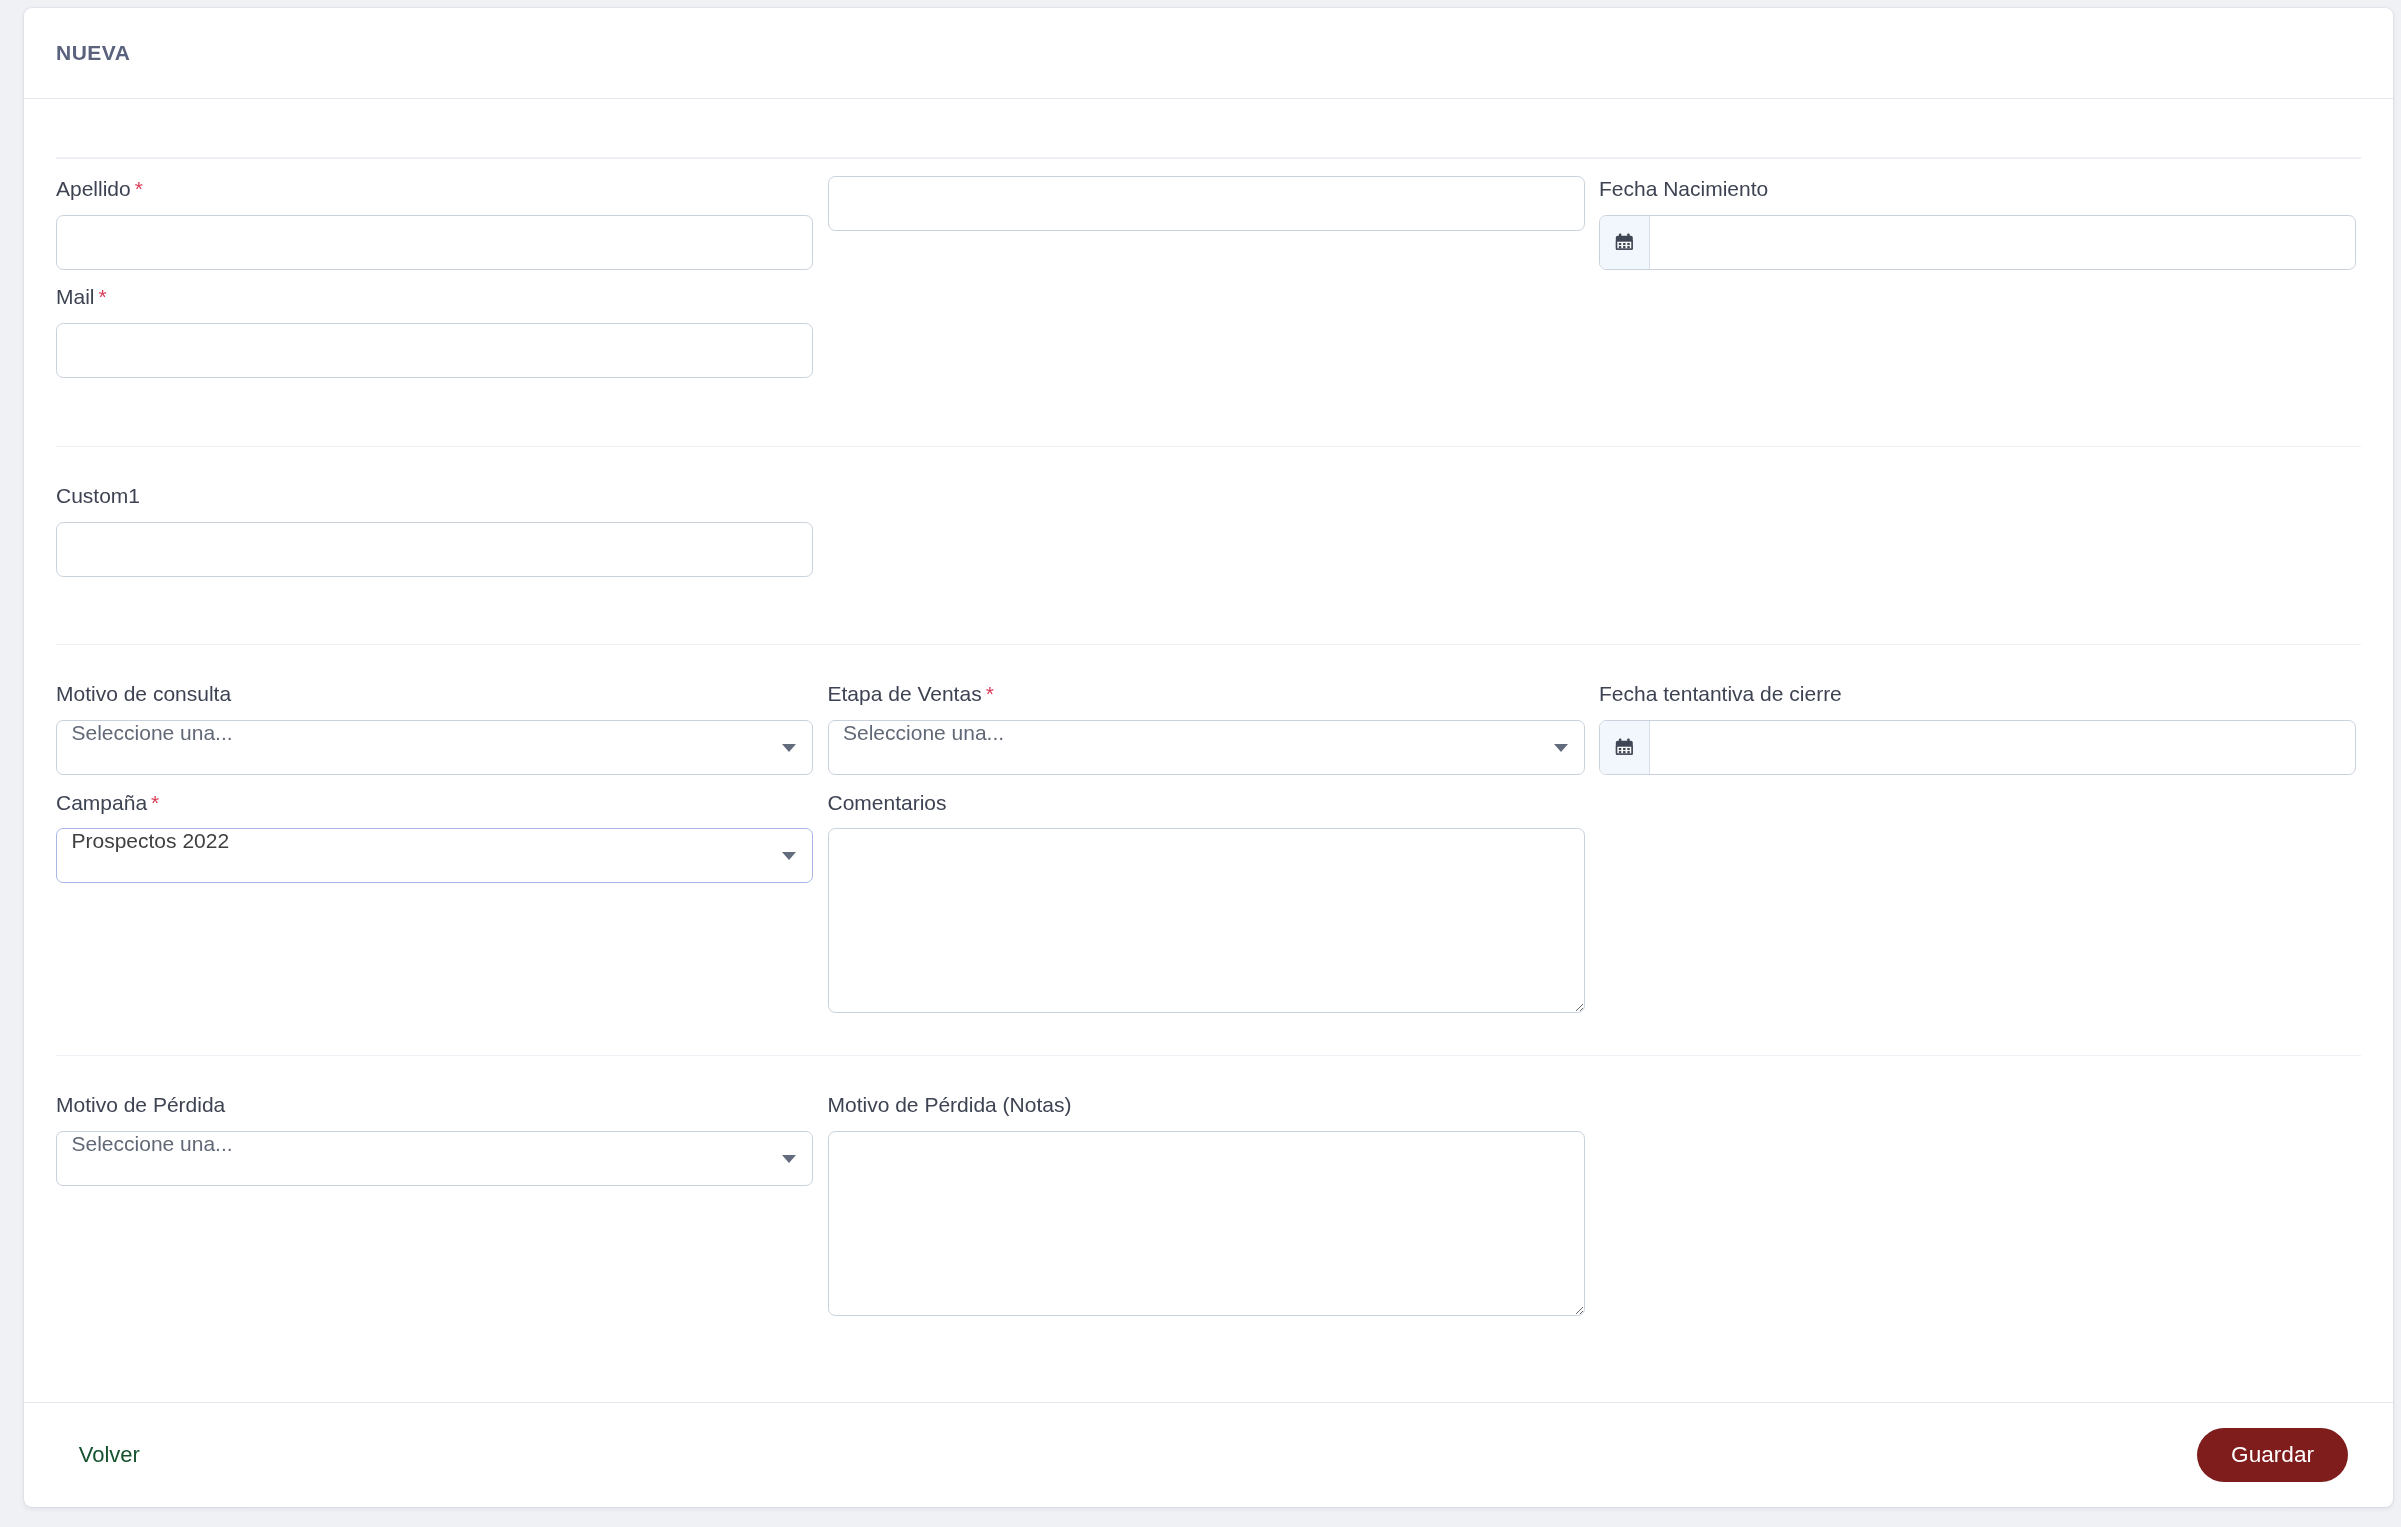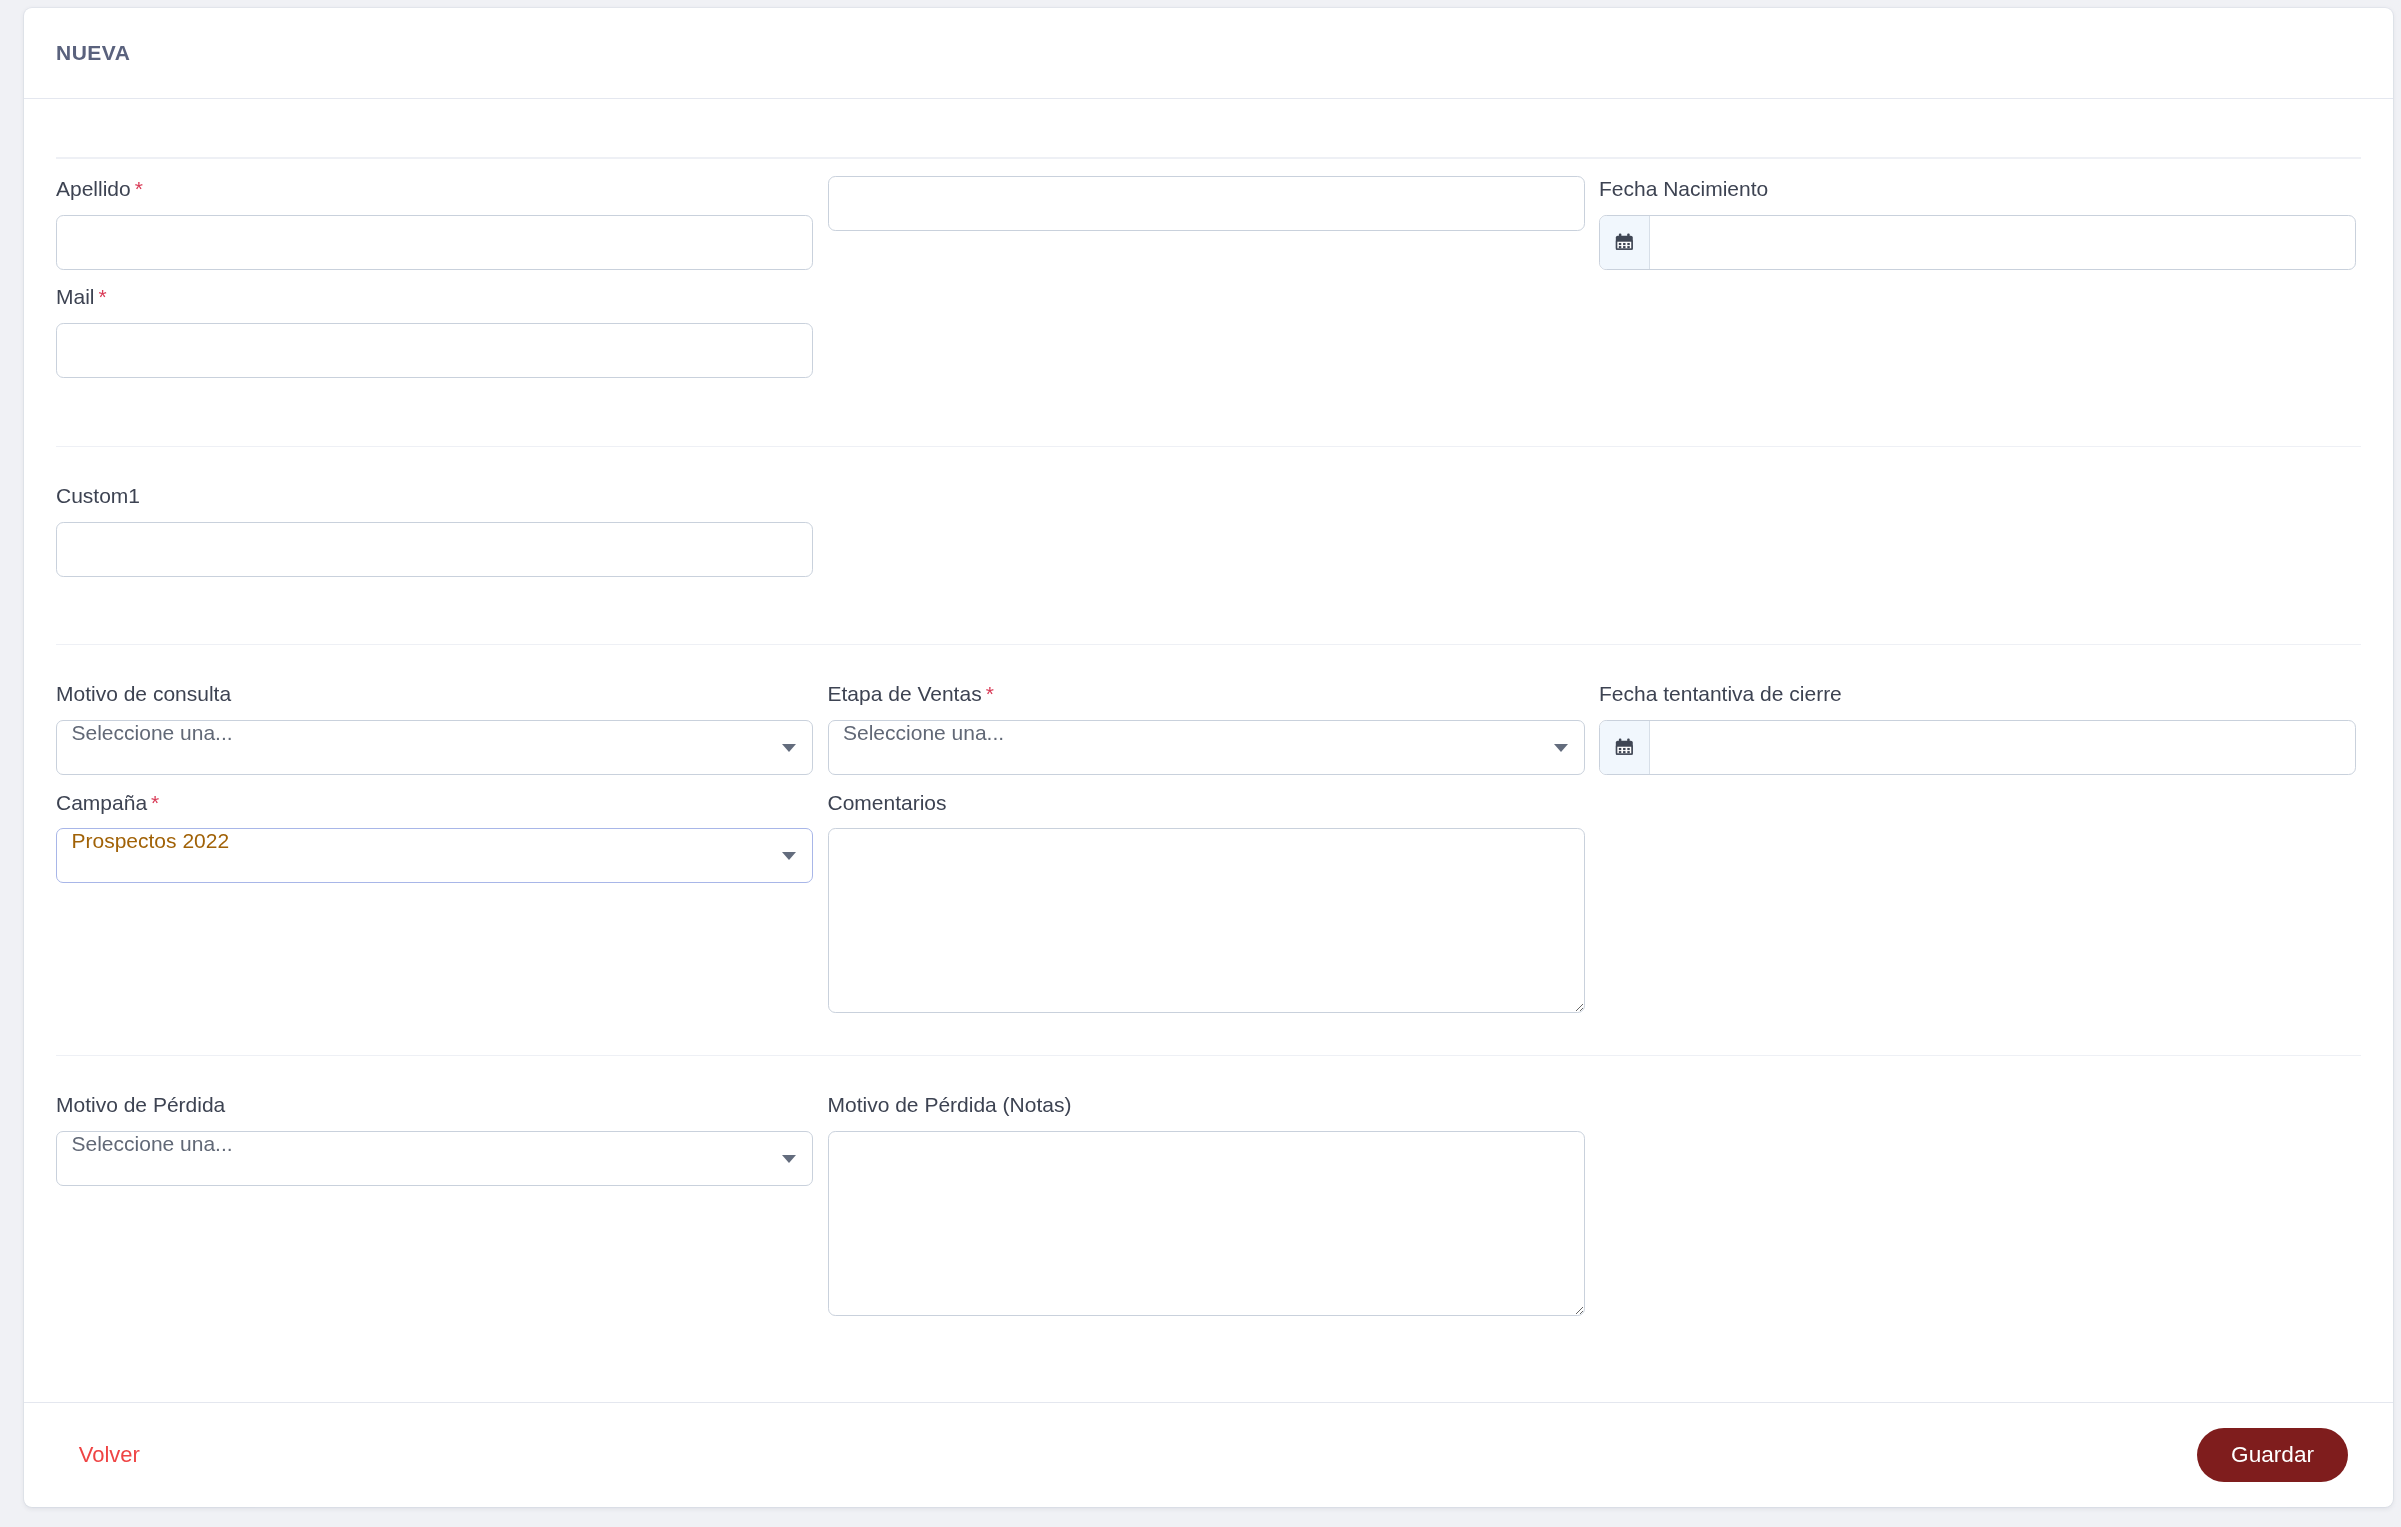--- a/index.html
+++ b/index.html
@@ -108,21 +108,21 @@
   .control.focused {
     border-color: #a8b6e8;
   }
 
   
   .select {
     position: relative;
     cursor: pointer;
     padding-right: 45px;
   }
-  .select .val { color: #a16207; font-size: 21px; white-space: nowrap; overflow: hidden; }
+  .select .val { color: #404040; font-size: 21px; white-space: nowrap; overflow: hidden; }
   .select .val.placeholder { color: #616876; }
   .chevron {
     position: absolute;
     right: 16px;
     top: 50%;
     transform: translateY(-50%);
     width: 0; height: 0;
     border-left: 7.3px solid transparent;
     border-right: 7.3px solid transparent;
     border-top: 8.9px solid #636c7d;
@@ -195,21 +195,21 @@
   .card-footer {
     flex: 0 0 105px;
     height: 105px;
     border-top: 1.6px solid #e4e7ef;
     display: flex;
     align-items: center;
     justify-content: space-between;
     padding: 0 45px 0 45px;
   }
   .link-btn {
-    color: #ef4444;
+    color: #14532d;
     font-size: 22px;
     background: none;
     border: none;
     cursor: pointer;
     font-family: "Liberation Sans", sans-serif;
     padding: 6.4px 9.7px;
   }
   .primary-btn {
     background: #7f1d1d;
     color: #ffffff;

